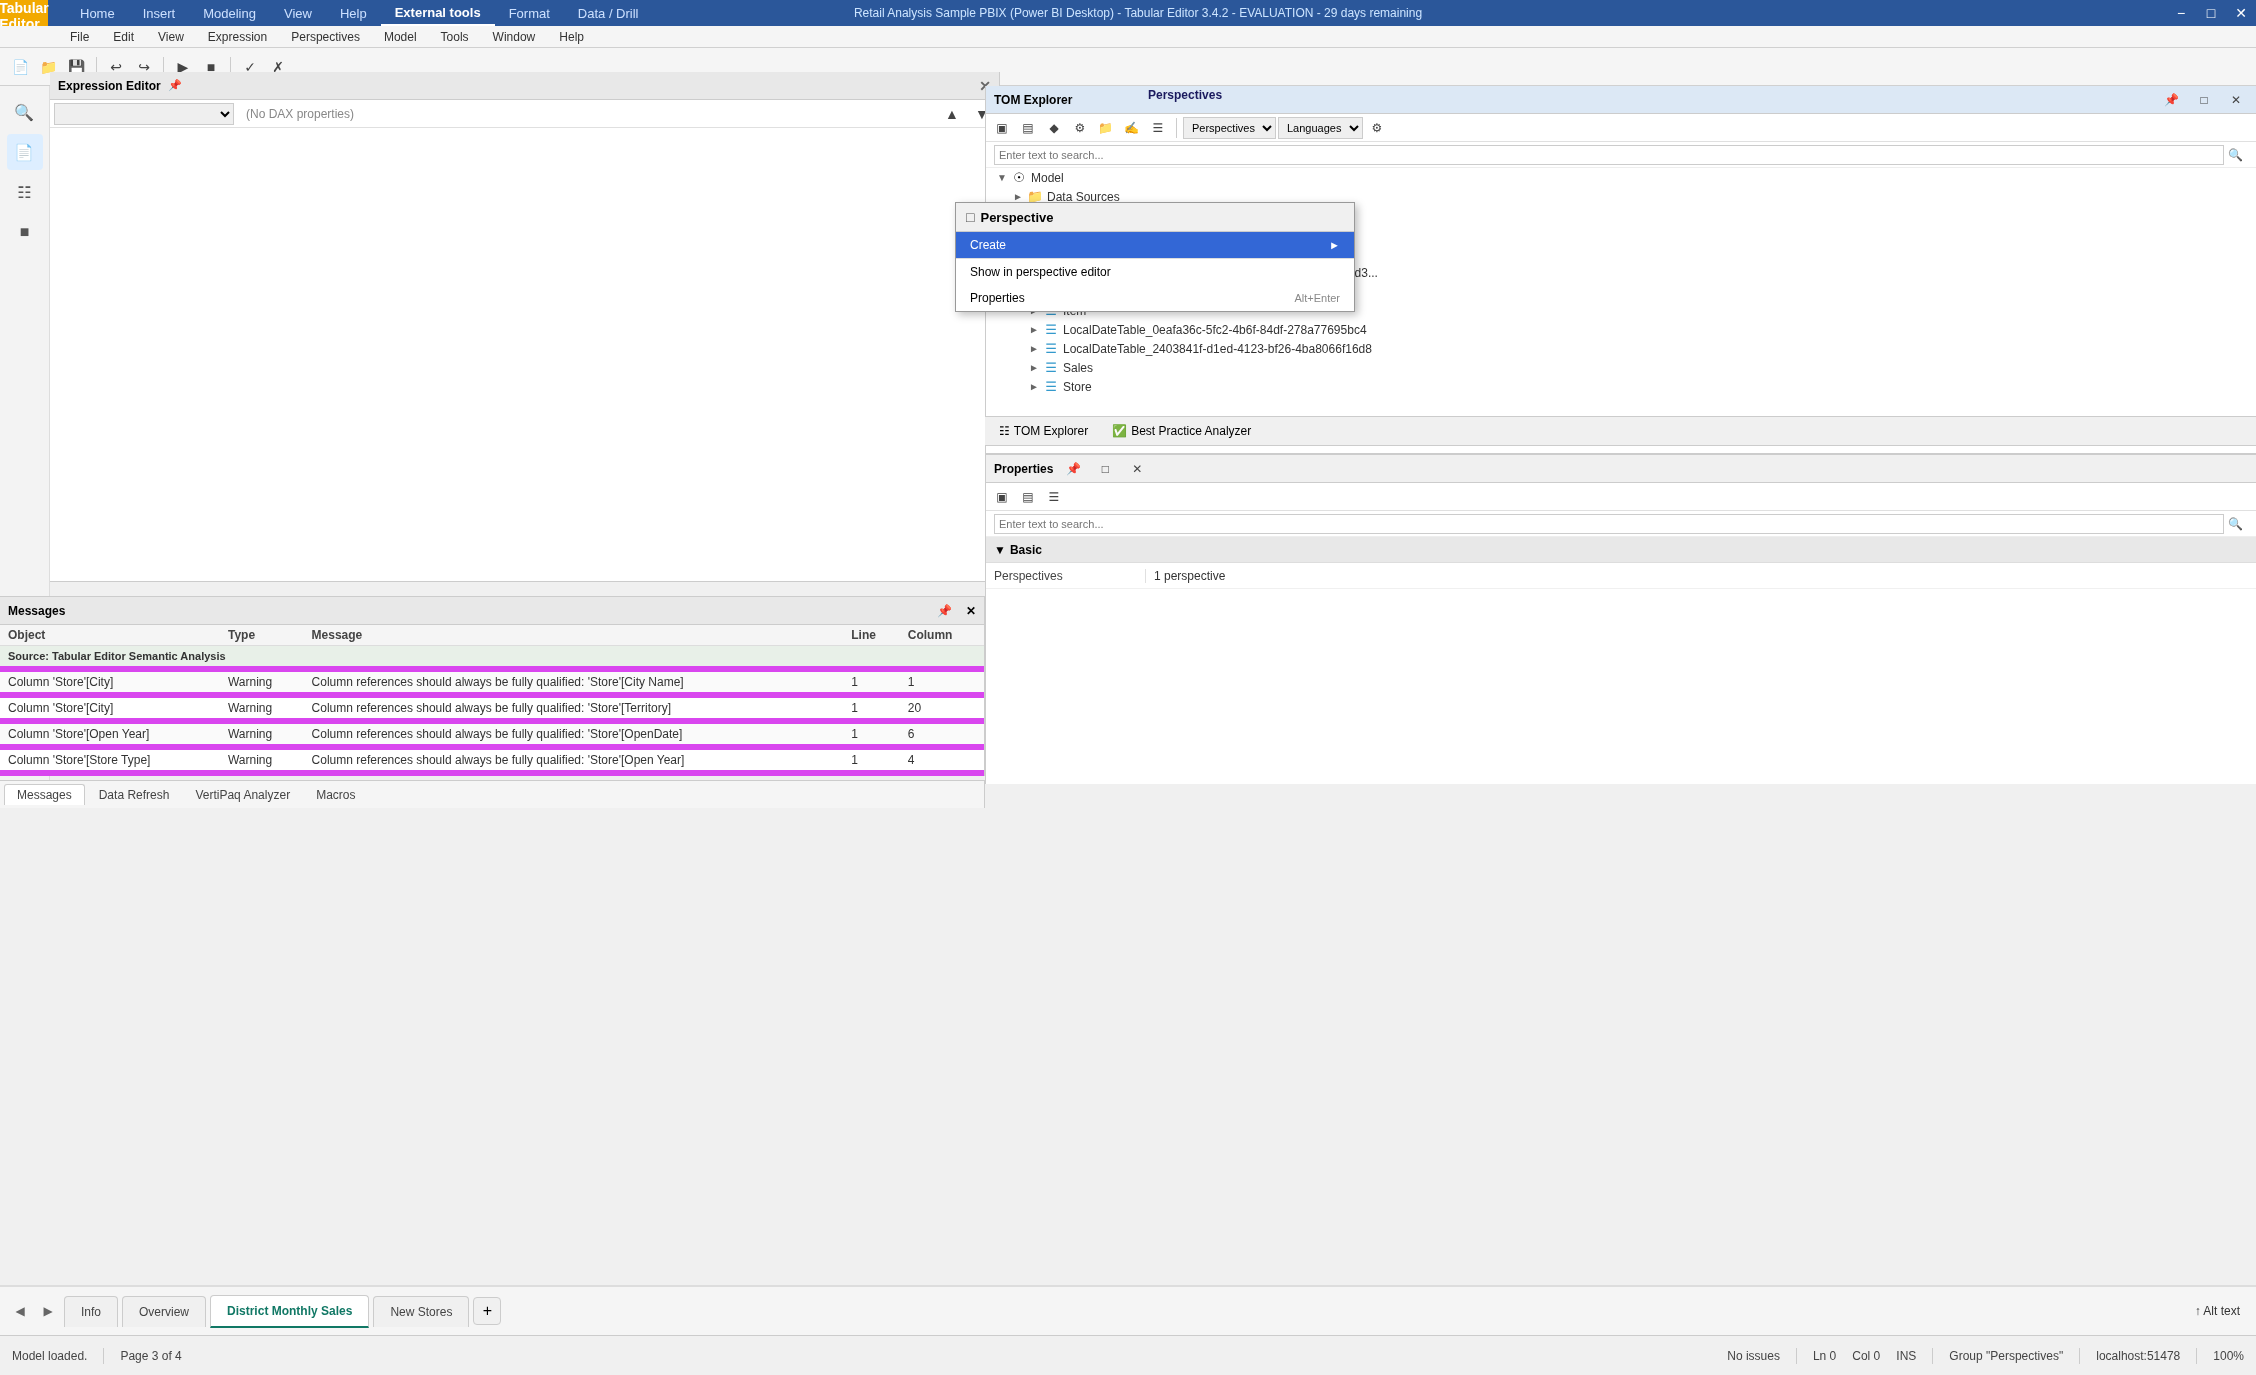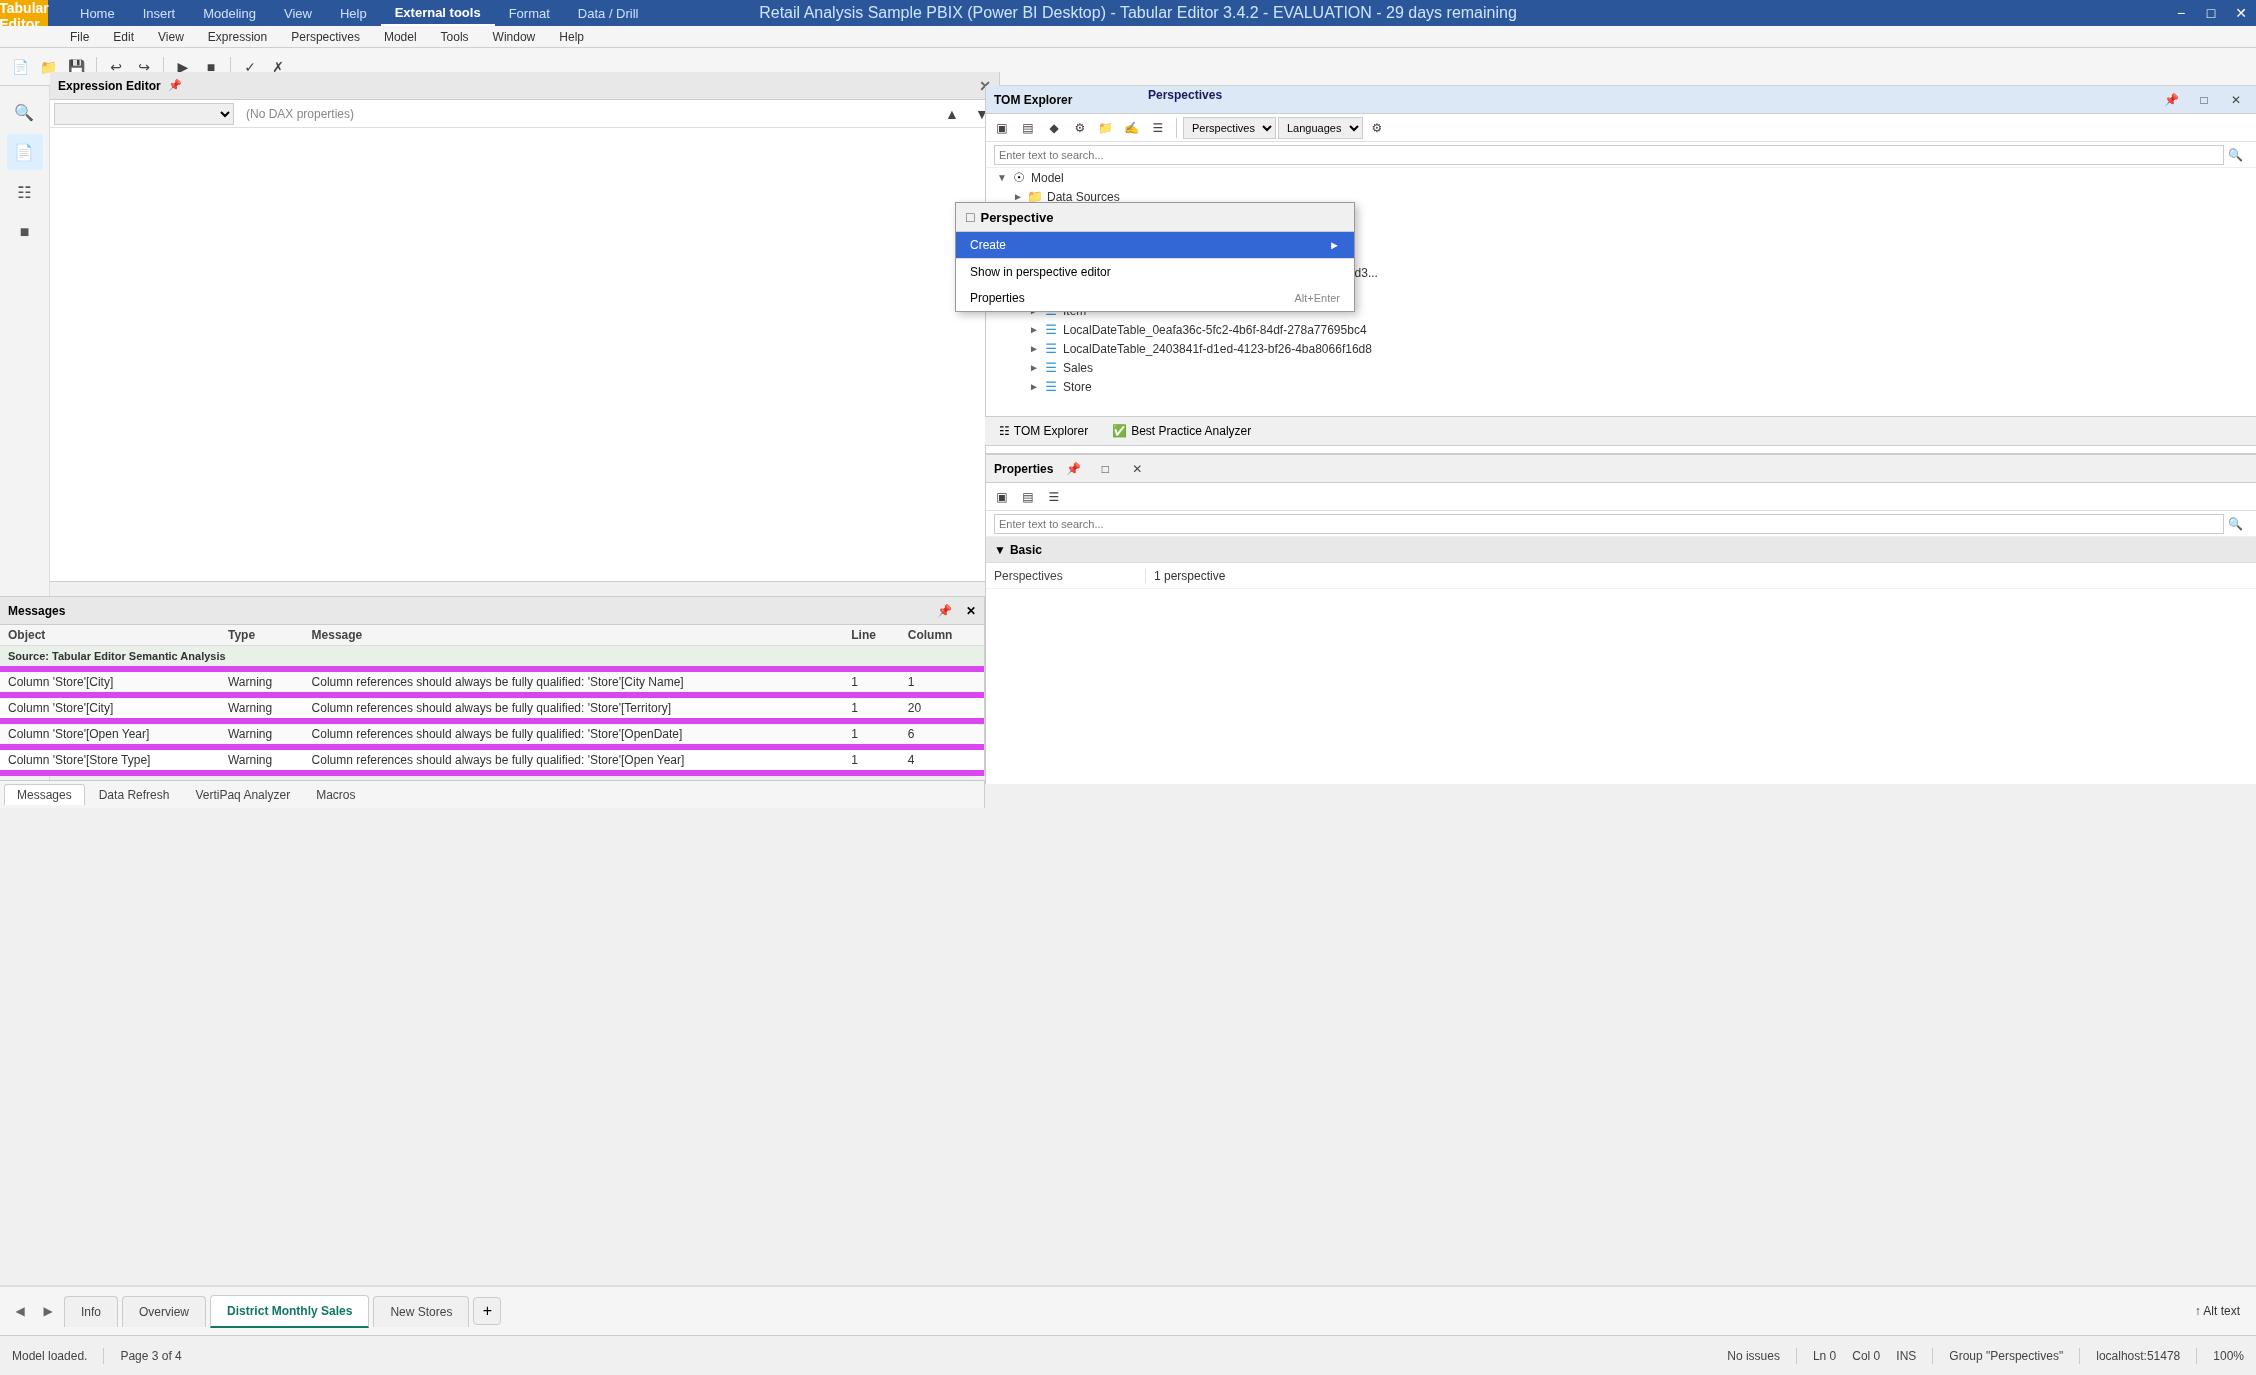--- a/index.html
+++ b/index.html
@@ -190,21 +190,21 @@
     <span class="ribbon-tab">Data / Drill</span>
   </div>
 
   <div style="position:absolute;right:0;top:0;display:flex;align-items:center;height:26px;">
     <button class="title-btn">−</button>
     <button class="title-btn">□</button>
     <button class="title-btn close">✕</button>
   </div>
 
   <div style="position:absolute;left:120px;right:100px;top:0;height:26px;display:flex;align-items:center;justify-content:center;">
-    <span style="color:#cce4ff;font-size:16px;">Retail Analysis Sample PBIX (Power BI Desktop) - Tabular Editor 3.4.2 - EVALUATION - 29 days remaining</span>
+    <span style="color:#cce4ff;font-size:12px;">Retail Analysis Sample PBIX (Power BI Desktop) - Tabular Editor 3.4.2 - EVALUATION - 29 days remaining</span>
   </div>
 </div>
 
 <div class="te-menu-bar">
   <span class="te-menu-item">File</span>
   <span class="te-menu-item">Edit</span>
   <span class="te-menu-item">View</span>
   <span class="te-menu-item">Expression</span>
   <span class="te-menu-item">Perspectives</span>
   <span class="te-menu-item">Model</span>

